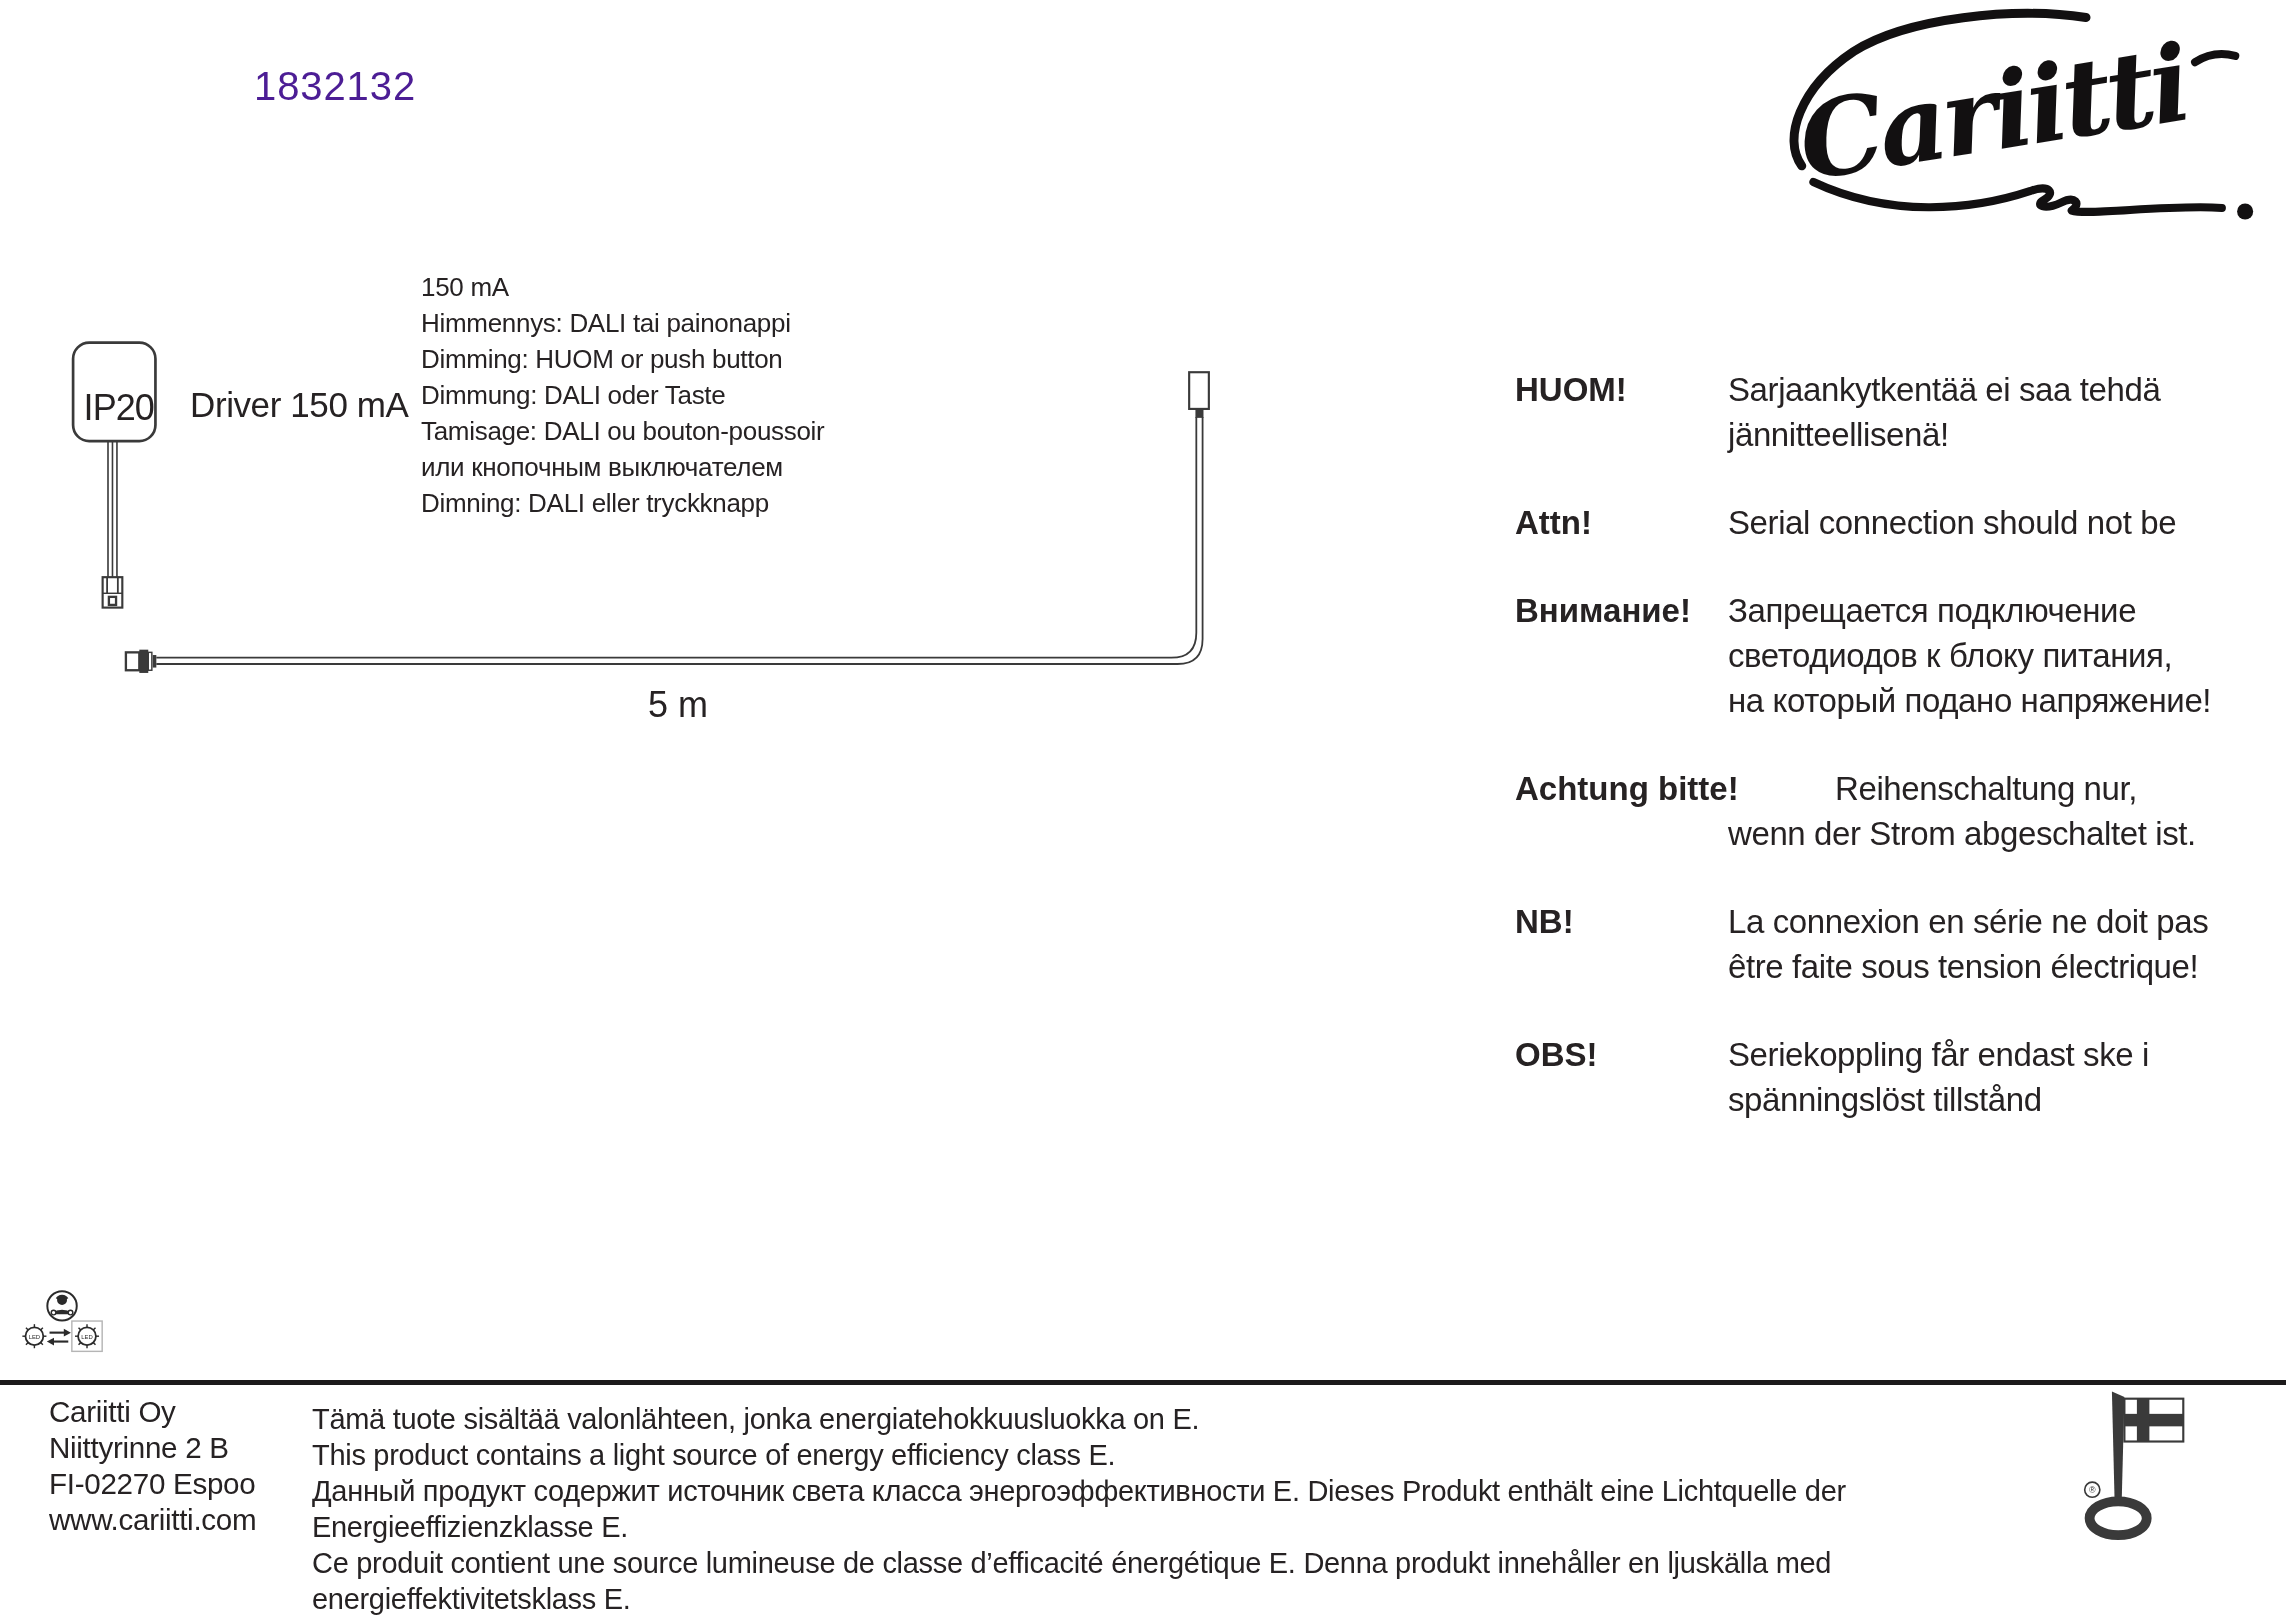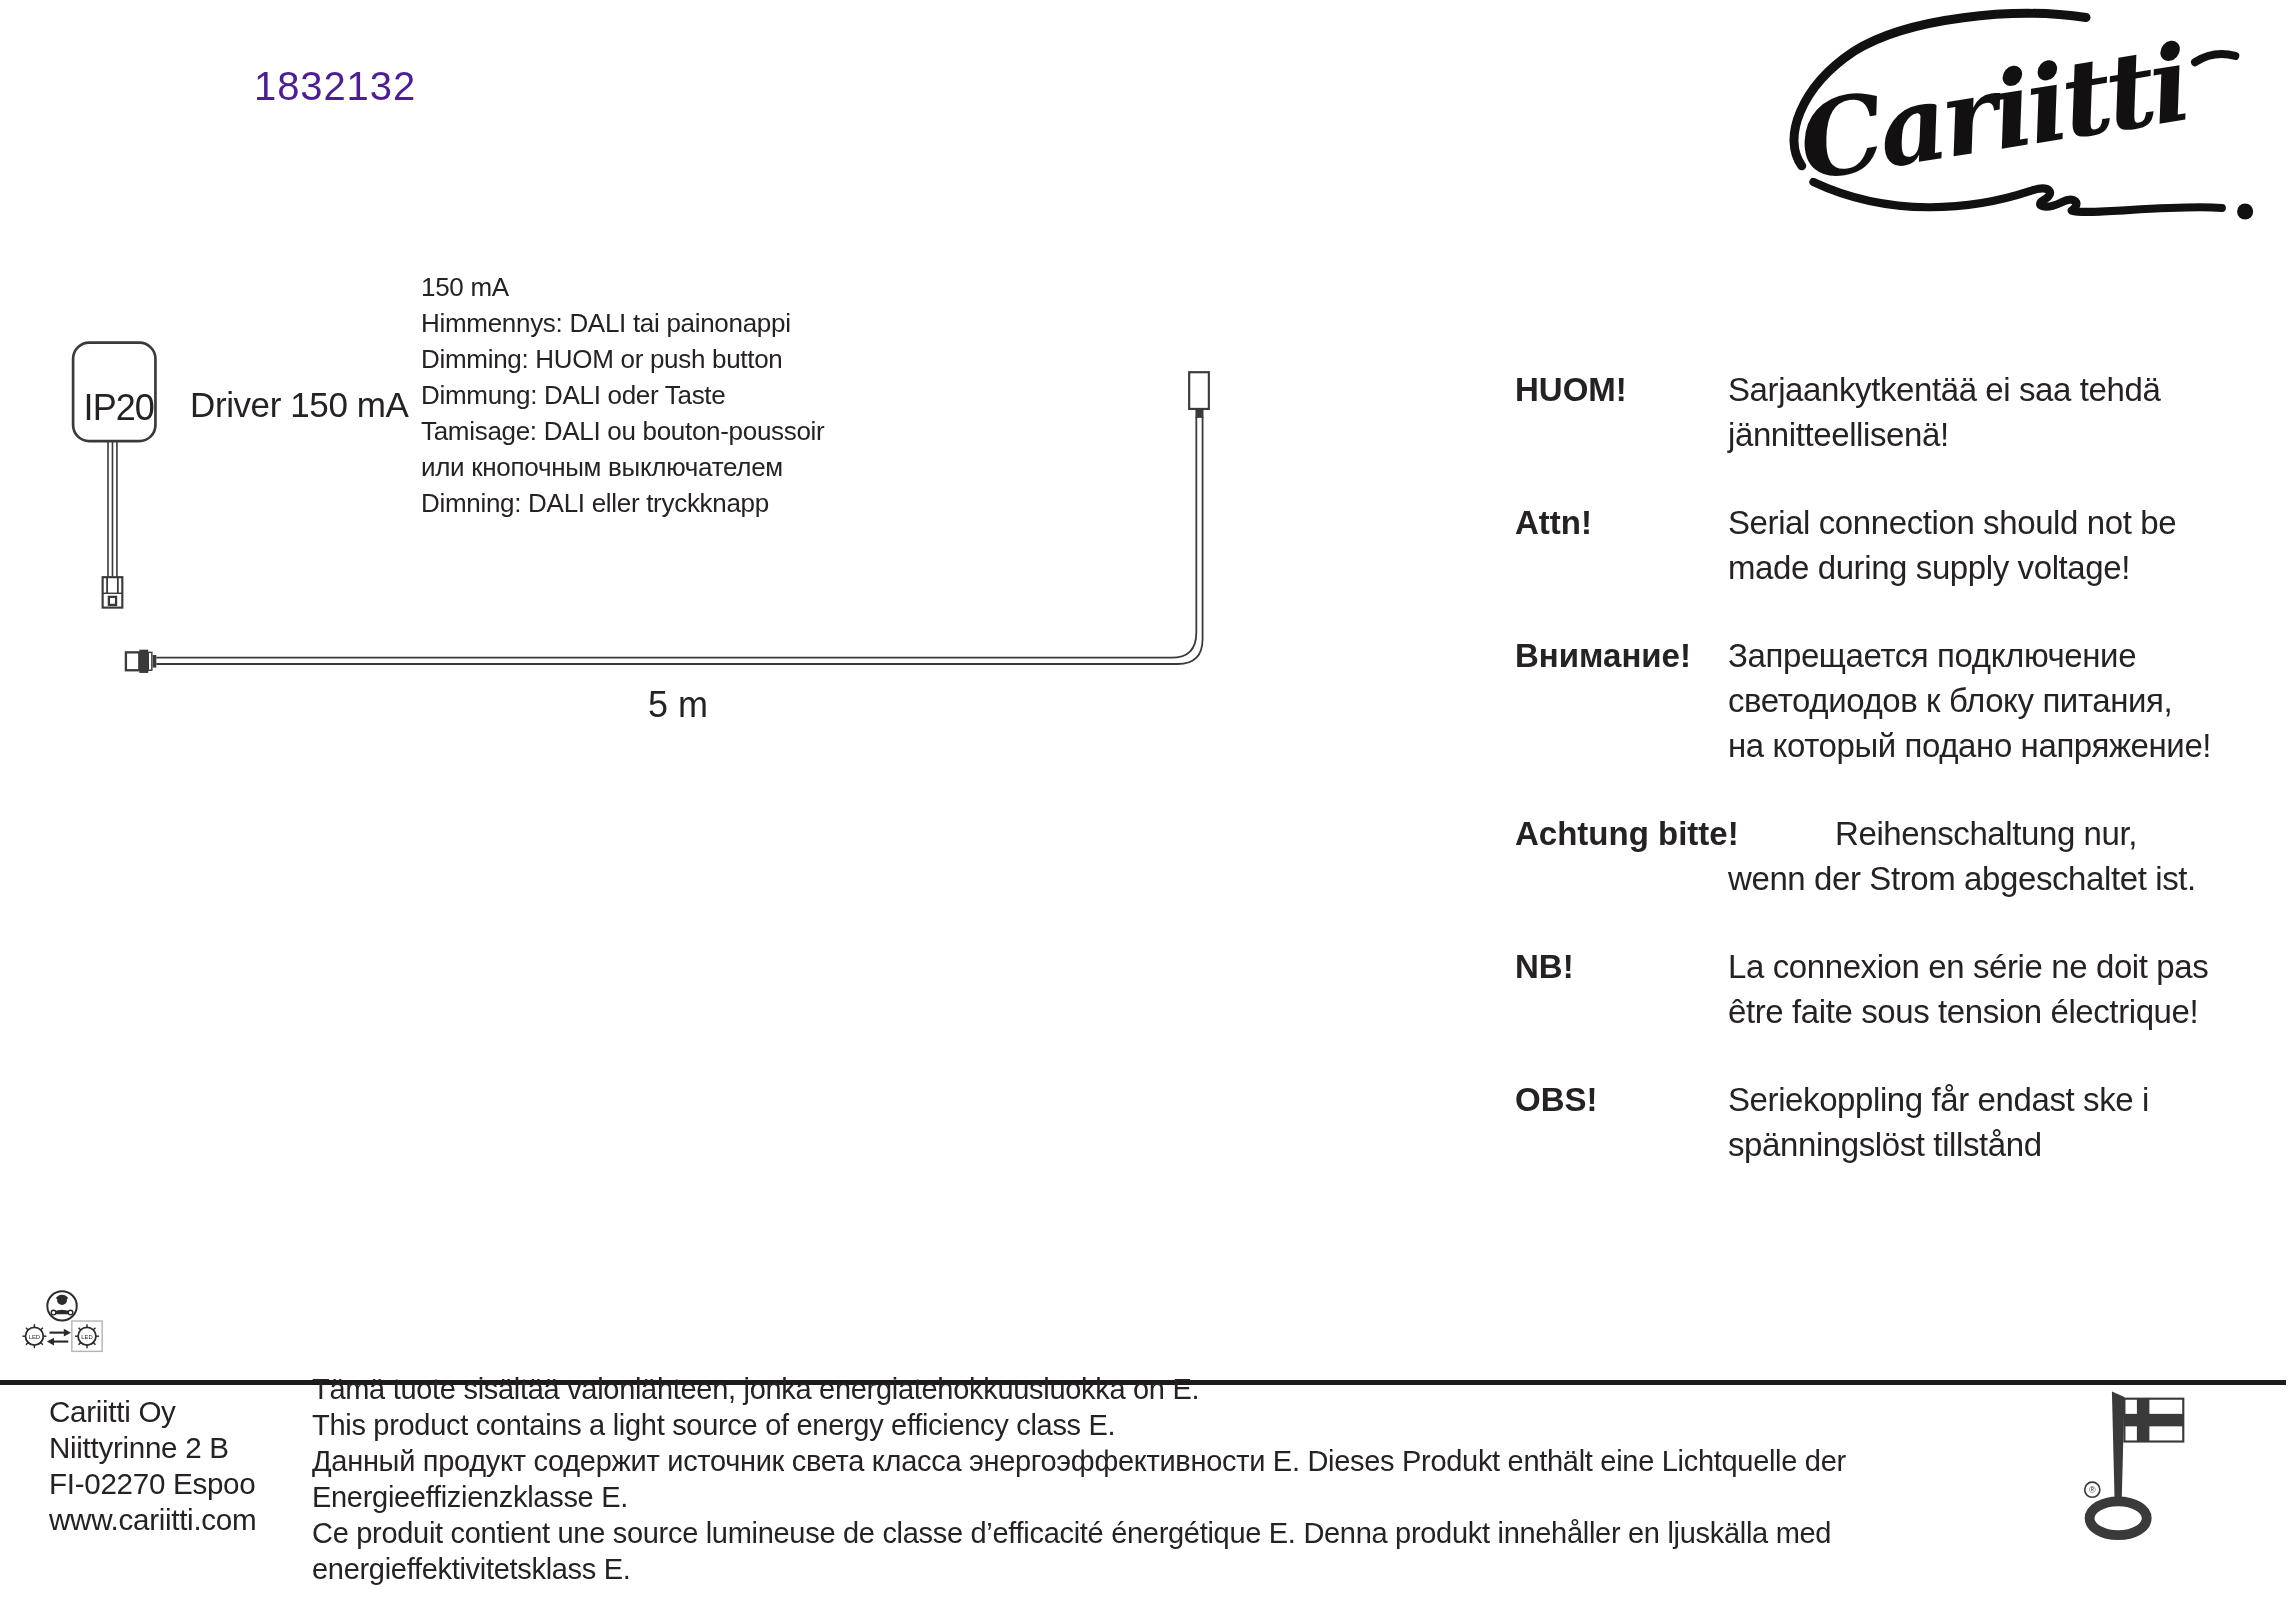--- a/index.html
+++ b/index.html
@@ -19,21 +19,21 @@
   
   .warnings{left:1515px;top:367px;display:flex;flex-direction:column;gap:43px;}
   .warn-row{display:flex;}
   .warn-label{width:213px;flex:0 0 213px;font-weight:bold;font-size:33px;line-height:45px;white-space:nowrap;}
   .warn-text{font-size:33px;line-height:45px;letter-spacing:-0.4px;white-space:nowrap;}
   .warn-line.indent{padding-left:107px;}
 
   
   .rule{left:0;top:1380px;width:2286px;height:5.4px;background:#1c1a1b;}
   .address{left:49px;top:1394px;font-size:29.6px;line-height:36px;letter-spacing:-0.3px;white-space:nowrap;}
-  .energy{left:312px;top:1371px;font-size:29px;line-height:36px;letter-spacing:-0.3px;white-space:nowrap;}
+  .energy{left:312px;top:1401px;font-size:29px;line-height:36px;letter-spacing:-0.3px;white-space:nowrap;}
 
   svg text{font-family:"Liberation Sans",sans-serif;}
   .logo-text{font-family:"DejaVu Serif",serif;font-style:italic;font-weight:bold;}
 </style>
 </head>
 <body>
 
 <div class="page">
 
   <div class="abs product-code">1832132</div>
@@ -109,21 +109,20 @@
       <div class="warn-text">
         <div class="warn-line">Sarjaankytkentää ei saa tehdä</div>
         <div class="warn-line">jännitteellisenä!</div>
       </div>
     </div>
 
     <div class="warn-row">
       <div class="warn-label">Attn!</div>
       <div class="warn-text">
         <div class="warn-line">Serial connection should not be</div>
-        <div class="warn-line">made during supply voltage!</div>
       </div>
     </div>
 
     <div class="warn-row">
       <div class="warn-label">Внимание!</div>
       <div class="warn-text">
         <div class="warn-line">Запрещается подключение</div>
         <div class="warn-line">светодиодов к блоку питания,</div>
         <div class="warn-line">на который подано напряжение!</div>
       </div>

